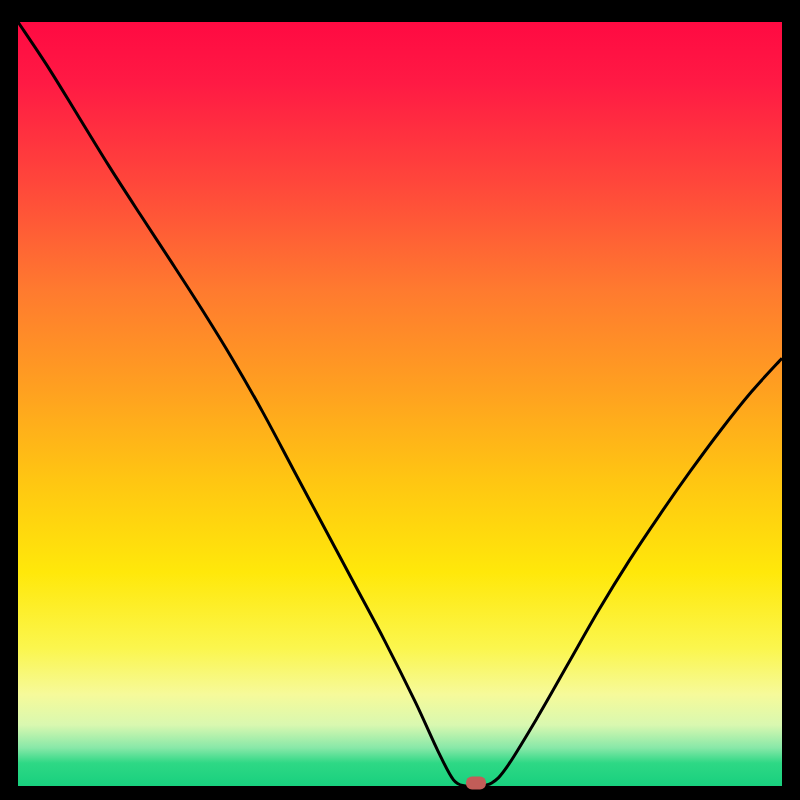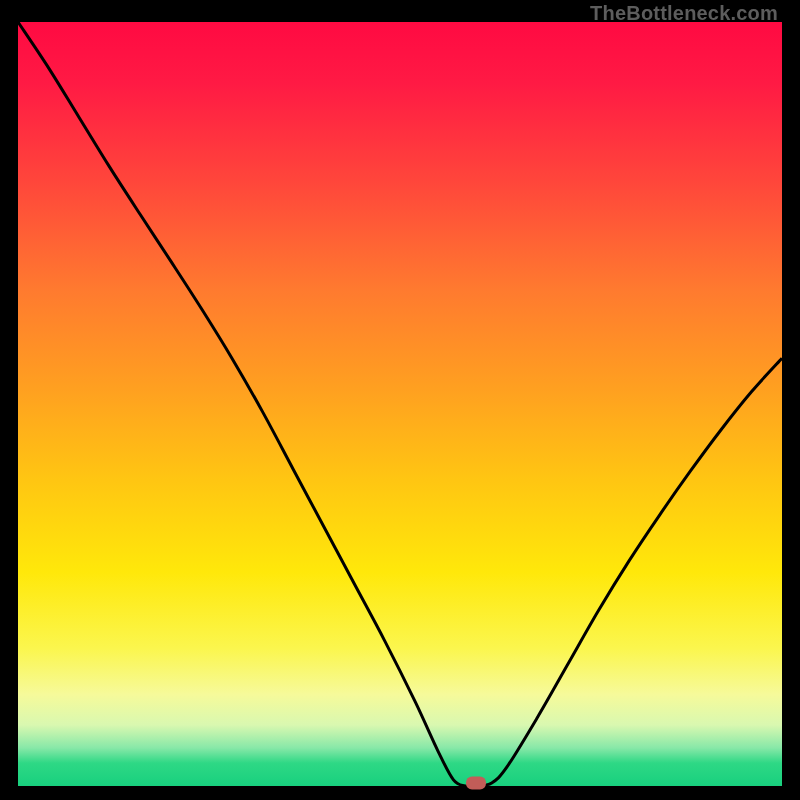--- a/index.html
+++ b/index.html
@@ -80,21 +80,20 @@
     height: 13px;
     border-radius: 6px;
     background: #c25d58;
     transform: translate(-50%, -50%);
   }
 </style>
 </head>
 <body>
 
 <div class="stage">
-  <div class="attribution">TheBottleneck.com</div>
 
   <div class="frame">
     <div class="plot-area">
       <div class="gradient"></div>
       <svg class="curve" viewBox="0 0 764 764" preserveAspectRatio="none">
         <path id="curve-path" d="M 0.00 0.00 C 5.09 7.64, 20.37 29.92, 30.56 45.84 C 40.75 61.76, 50.93 78.95, 61.12 95.50 C 71.31 112.05, 81.49 128.99, 91.68 145.16 C 101.87 161.33, 112.05 176.87, 122.24 192.53 C 132.43 208.19, 142.61 223.47, 152.80 239.13 C 162.99 254.79, 173.17 270.33, 183.36 286.50 C 193.55 302.67, 203.73 318.97, 213.92 336.16 C 224.11 353.35, 234.29 371.18, 244.48 389.64 C 254.67 408.10, 264.85 427.84, 275.04 446.94 C 285.23 466.04, 295.41 485.14, 305.60 504.24 C 315.79 523.34, 325.97 542.44, 336.16 561.54 C 346.35 580.64, 356.53 599.10, 366.72 618.84 C 376.91 638.58, 388.37 661.50, 397.28 679.96 C 406.19 698.42, 413.83 716.63, 420.20 729.62 C 426.57 742.61, 431.02 752.16, 435.48 757.89 C 439.94 763.62, 443.12 762.98, 446.94 764.00 C 450.76 765.02, 453.94 764.51, 458.40 764.00 C 462.86 763.49, 468.59 764.13, 473.68 760.94 C 478.77 757.76, 481.32 755.85, 488.96 744.90 C 496.60 733.95, 509.33 712.43, 519.52 695.24 C 529.71 678.05, 539.89 659.59, 550.08 641.76 C 560.27 623.93, 570.45 605.47, 580.64 588.28 C 590.83 571.09, 601.01 554.54, 611.20 538.62 C 621.39 522.70, 631.57 507.68, 641.76 492.78 C 651.95 477.88, 662.13 463.37, 672.32 449.23 C 682.51 435.10, 692.69 421.22, 702.88 407.98 C 713.07 394.73, 723.25 381.75, 733.44 369.78 C 743.63 357.81, 758.91 341.76, 764.00 336.16" fill="none" stroke-width="3" stroke="#000000"></path>
       </svg>
       <div id="marker" class="marker" style="background: rgb(194, 93, 88); left: 458.4px; top: 761px;"></div>
     </div>
   </div>

